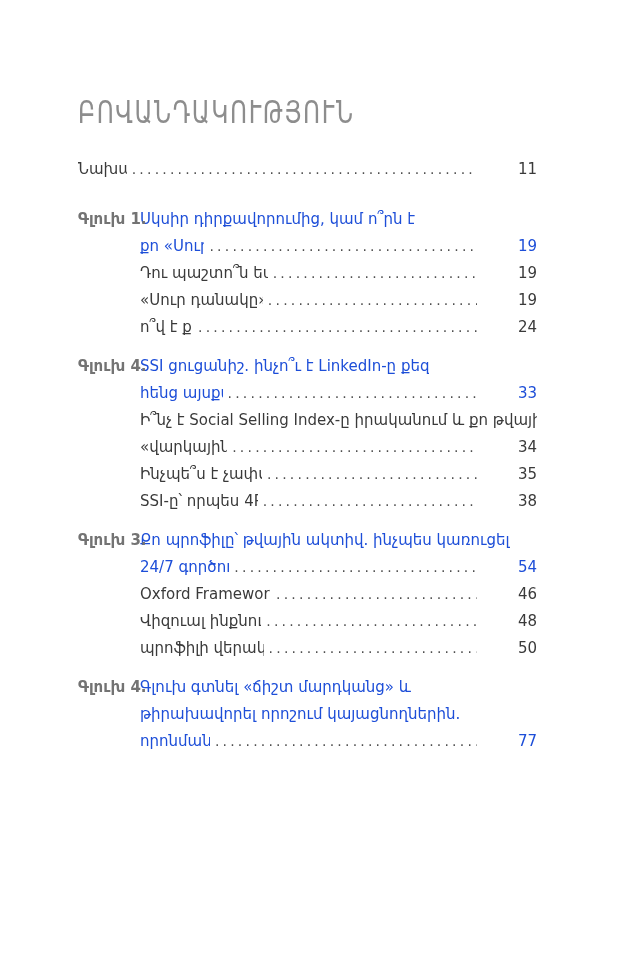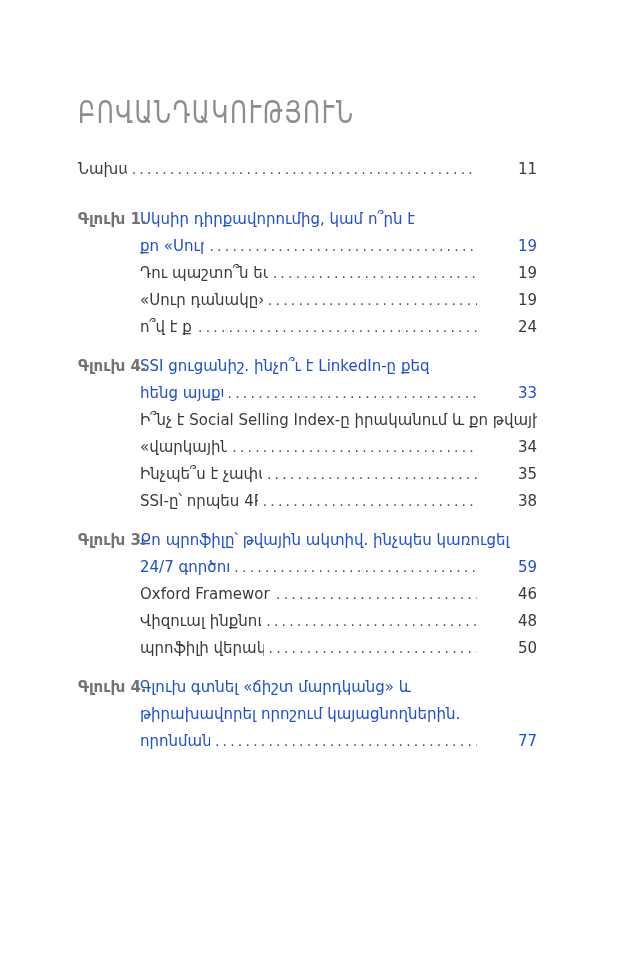--- a/index.html
+++ b/index.html
@@ -145,21 +145,21 @@
         </div>
       </div>
       <div class="toc-entry has-label">
         <span class="chapter-label">Գլուխ 3.</span>
         <div class="toc-line bold">
           <span class="line-text">Քո պրոֆիլը՝ թվային ակտիվ. ինչպես կառուցել</span>
         </div>
         <div class="toc-line bold">
           <span class="line-text">24/7 գործող բիզնես հարթակ</span>
           <span class="leader"></span>
-          <span class="page-num">59</span>
+          <span class="page-num">54</span>
         </div>
         <div class="toc-line">
           <span class="line-text">Oxford Framework. հեղինակությունը՝ որպես ակտիվ</span>
           <span class="leader"></span>
           <span class="page-num">46</span>
         </div>
         <div class="toc-line">
           <span class="line-text">Վիզուալ ինքնություն. քո թվային «դրես կոդը»</span>
           <span class="leader"></span>
           <span class="page-num">48</span>

